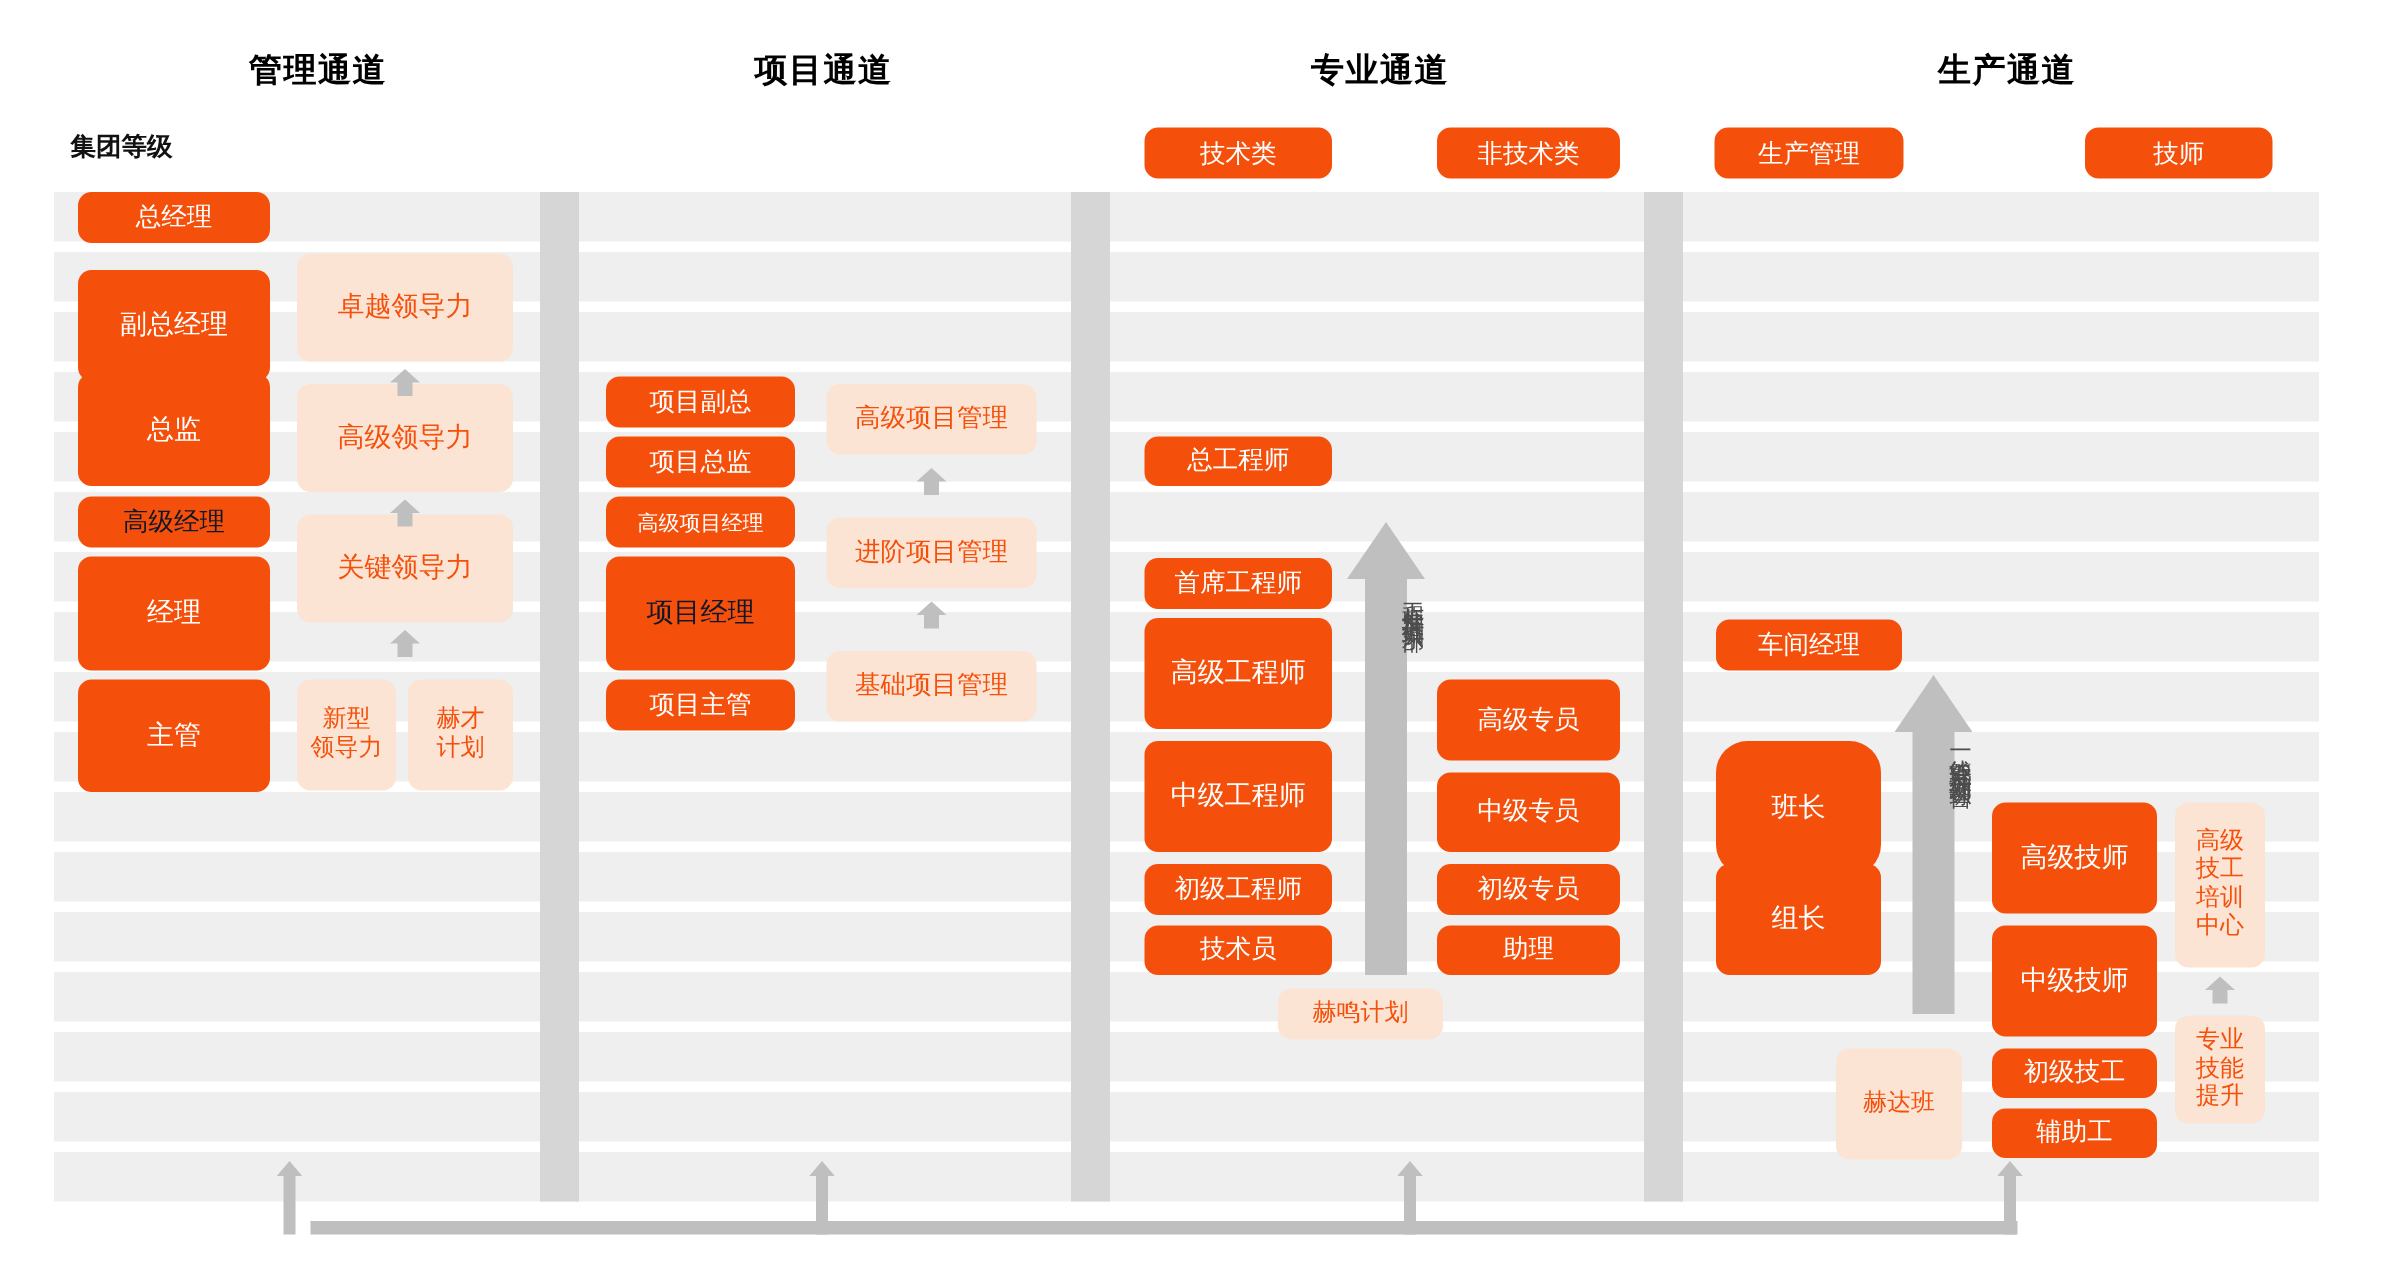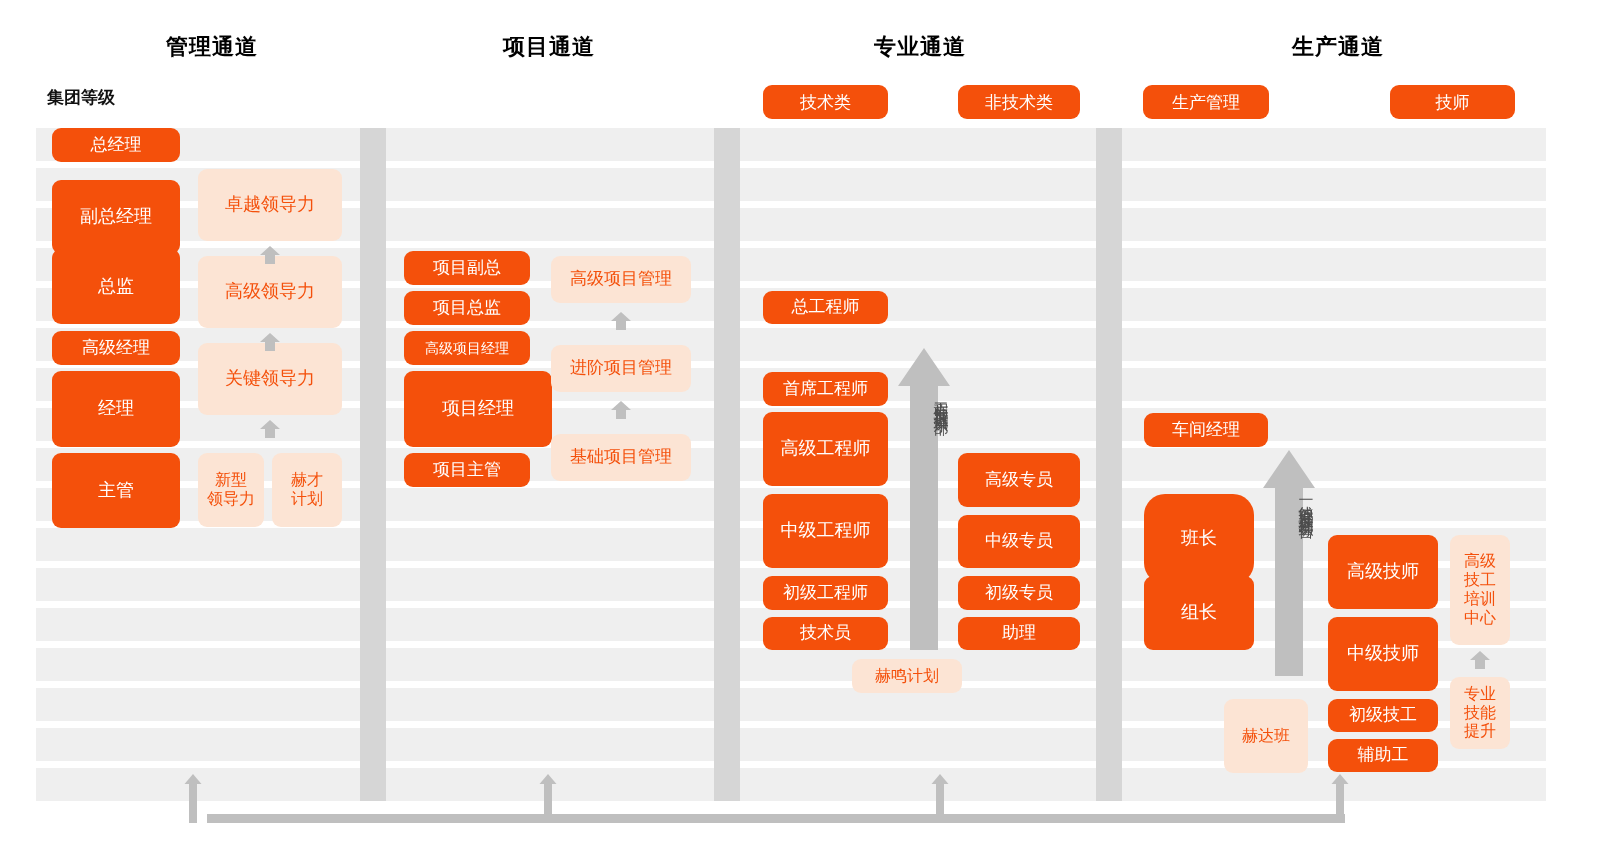--- a/index.html
+++ b/index.html
@@ -139,34 +139,34 @@
       <div class="badge" style="left: 763px; top: 85px; width: 125px; background: rgb(244, 80, 11);">技术类</div>
       <div class="badge" style="left: 958px; top: 85px; width: 122px; background: rgb(244, 80, 11);">非技术类</div>
       <div class="badge" style="left: 1143px; top: 85px; width: 126px; background: rgb(244, 80, 11);">生产管理</div>
       <div class="badge" style="left: 1390px; top: 85px; width: 125px; background: rgb(244, 80, 11);">技师</div>
     </div>
 
   <div id="boxes-layer">
       <div class="box solid" style="left: 52px; top: 128px; width: 128px; height: 34px; font-size: 17px; background: rgb(244, 80, 11); color: rgb(255, 255, 255);">总经理</div>
       <div class="box solid" style="left: 52px; top: 168px; width: 128px; height: 74px; font-size: 18px; background: rgb(244, 80, 11); color: rgb(255, 255, 255); margin-top: 12px;">副总经理</div>
       <div class="box solid" style="left: 52px; top: 249px; width: 128px; height: 75px; font-size: 18px; background: rgb(244, 80, 11); color: rgb(255, 255, 255);">总监</div>
-      <div class="box solid" style="left: 52px; top: 331px; width: 128px; height: 34px; font-size: 17px; background: rgb(244, 80, 11); color: #ffffff;">高级经理</div>
+      <div class="box solid" style="left: 52px; top: 331px; width: 128px; height: 34px; font-size: 17px; background: rgb(244, 80, 11); color: #0f172a;">高级经理</div>
       <div class="box solid" style="left: 52px; top: 371px; width: 128px; height: 76px; font-size: 18px; background: rgb(244, 80, 11); color: rgb(255, 255, 255);">经理</div>
       <div class="box solid" style="left: 52px; top: 453px; width: 128px; height: 75px; font-size: 18px; background: rgb(244, 80, 11); color: rgb(255, 255, 255);">主管</div>
       <div class="box soft" style="left: 198px; top: 169px; width: 144px; height: 72px; font-size: 18px; background: rgb(252, 228, 212); color: rgb(244, 80, 11);">卓越领导力</div>
       <div class="box soft" style="left: 198px; top: 256px; width: 144px; height: 72px; font-size: 18px; background: rgb(252, 228, 212); color: rgb(244, 80, 11);">高级领导力</div>
       <div class="box soft" style="left: 198px; top: 343px; width: 144px; height: 72px; font-size: 18px; background: rgb(252, 228, 212); color: rgb(244, 80, 11);">关键领导力</div>
       <div class="box soft" style="left: 198px; top: 453px; width: 66px; height: 74px; font-size: 16px; background: rgb(252, 228, 212); color: rgb(244, 80, 11);">新型
 领导力</div>
       <div class="box soft" style="left: 272px; top: 453px; width: 70px; height: 74px; font-size: 16px; background: rgb(252, 228, 212); color: rgb(244, 80, 11);">赫才
 计划</div>
       <div class="box solid" style="left: 404px; top: 251px; width: 126px; height: 34px; font-size: 17px; background: rgb(244, 80, 11); color: rgb(255, 255, 255);">项目副总</div>
       <div class="box solid" style="left: 404px; top: 291px; width: 126px; height: 34px; font-size: 17px; background: rgb(244, 80, 11); color: rgb(255, 255, 255);">项目总监</div>
       <div class="box solid" style="left: 404px; top: 331px; width: 126px; height: 34px; font-size: 14px; background: rgb(244, 80, 11); color: rgb(255, 255, 255);">高级项目经理</div>
-      <div class="box solid" style="left: 404px; top: 371px; width: 148px; height: 76px; font-size: 18px; background: rgb(244, 80, 11); color: #ffffff; text-align: center;">项目经理</div>
+      <div class="box solid" style="left: 404px; top: 371px; width: 126px; height: 76px; font-size: 18px; background: rgb(244, 80, 11); color: #0f172a; text-align: center;">项目经理</div>
       <div class="box solid" style="left: 404px; top: 453px; width: 126px; height: 34px; font-size: 17px; background: rgb(244, 80, 11); color: rgb(255, 255, 255);">项目主管</div>
       <div class="box soft" style="left: 551px; top: 256px; width: 140px; height: 47px; font-size: 17px; background: rgb(252, 228, 212); color: rgb(244, 80, 11);">高级项目管理</div>
       <div class="box soft" style="left: 551px; top: 345px; width: 140px; height: 47px; font-size: 17px; background: rgb(252, 228, 212); color: rgb(244, 80, 11);">进阶项目管理</div>
       <div class="box soft" style="left: 551px; top: 434px; width: 140px; height: 47px; font-size: 17px; background: rgb(252, 228, 212); color: rgb(244, 80, 11);">基础项目管理</div>
       <div class="box solid" style="left: 763px; top: 291px; width: 125px; height: 33px; font-size: 17px; background: rgb(244, 80, 11); color: rgb(255, 255, 255);">总工程师</div>
       <div class="box solid" style="left: 763px; top: 372px; width: 125px; height: 34px; font-size: 17px; background: rgb(244, 80, 11); color: rgb(255, 255, 255);">首席工程师</div>
       <div class="box solid" style="left: 763px; top: 412px; width: 125px; height: 74px; font-size: 18px; background: rgb(244, 80, 11); color: rgb(255, 255, 255);">高级工程师</div>
       <div class="box solid" style="left: 763px; top: 494px; width: 125px; height: 74px; font-size: 18px; background: rgb(244, 80, 11); color: rgb(255, 255, 255);">中级工程师</div>
       <div class="box solid" style="left: 763px; top: 576px; width: 125px; height: 34px; font-size: 17px; background: rgb(244, 80, 11); color: #ffffff;">初级工程师</div>
       <div class="box solid" style="left: 763px; top: 617px; width: 125px; height: 33px; font-size: 17px; background: rgb(244, 80, 11); color: rgb(255, 255, 255);">技术员</div>

